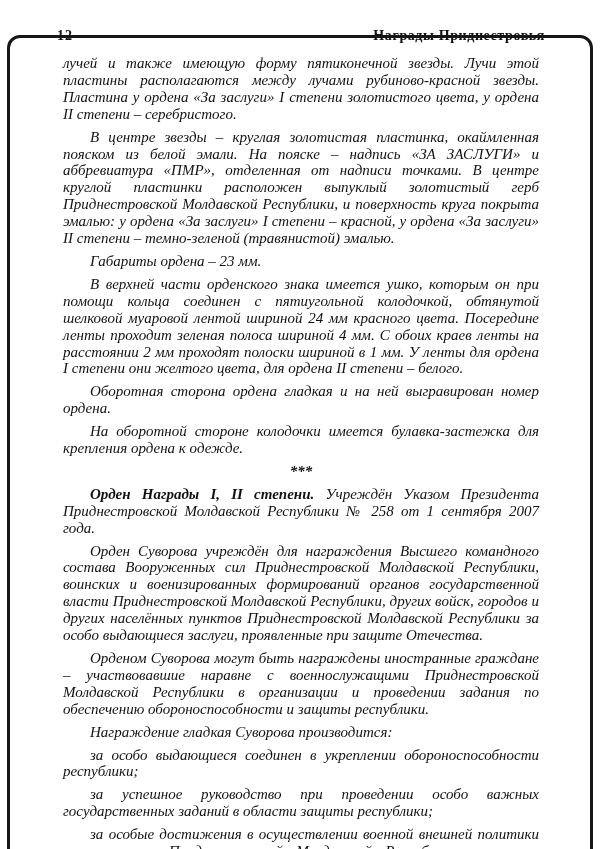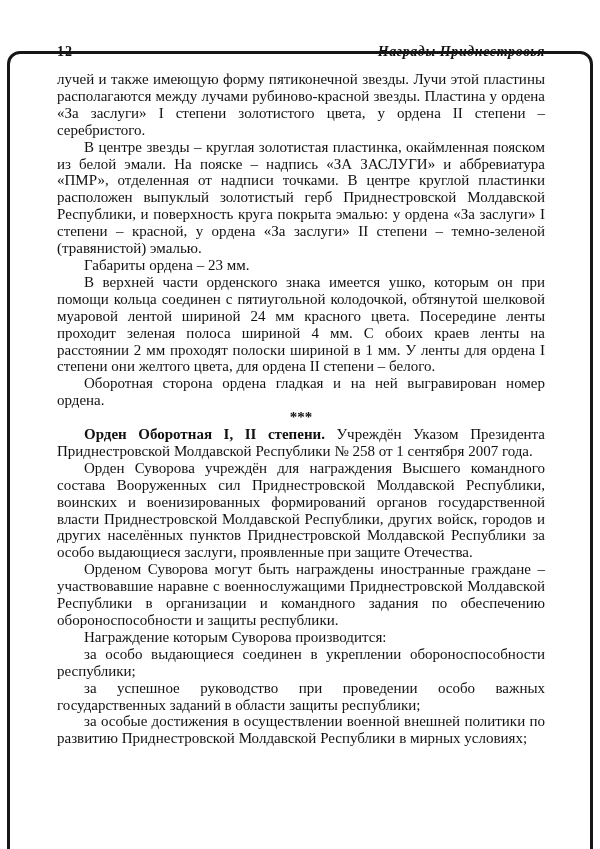--- a/index.html
+++ b/index.html
@@ -23,43 +23,43 @@
     position: absolute;
     inset: 7px;
     border: 3px solid #161616;
     border-radius: 13px;
     pointer-events: none;
   }
   .header {
     display: flex;
     justify-content: space-between;
     align-items: baseline;
-    margin: 44px 55px 0 57px;
+    margin: 28px 55px 0 57px;
     font-size: 14px;
     font-weight: bold;
   }
   .page-num {
     font-size: 14px;
     letter-spacing: 1px;
   }
   .header-title {
-    font-style: italic;
     letter-spacing: 0.6px;
   }
   .content {
     margin: 11px 55px 0 57px;
     font-size: 15px;
     line-height: 16.9px;
     text-align: justify;
     text-justify: inter-word;
   }
   .content p {
-    margin: 0;
+    margin: 6px;
     padding: 0;
     text-indent: 27px;
+    font-style: italic;
   }
   .content p.no-indent { text-indent: 0; }
   .content p.separator {
     text-indent: 0;
     text-align: center;
     font-weight: bold;
   }
   .bold-lead { font-weight: bold; }
 </style>
 </head>
@@ -72,22 +72,23 @@
     <span class="page-num">12</span>
     <span class="header-title">Награды Приднестровья</span>
   </div>
 
   <div class="content">
     <p class="no-indent">лучей и также имеющую форму пятиконечной звезды. Лучи этой пластины располагаются между лучами рубиново-красной звезды. Пластина у ордена «За заслуги» I степени золотистого цвета, у ордена II степени – серебристого.</p>
     <p>В центре звезды – круглая золотистая пластинка, окаймленная пояском из белой эмали. На пояске – надпись «ЗА ЗАСЛУГИ» и аббревиатура «ПМР», отделенная от надписи точками. В центре круглой пластинки расположен выпуклый золотистый герб Приднестровской Молдавской Республики, и поверхность круга покрыта эмалью: у ордена «За заслуги» I степени – красной, у ордена «За заслуги» II степени – темно-зеленой (травянистой) эмалью.</p>
     <p>Габариты ордена – 23 мм.</p>
     <p>В верхней части орденского знака имеется ушко, которым он при помощи кольца соединен с пятиугольной колодочкой, обтянутой шелковой муаровой лентой шириной 24 мм красного цвета. Посередине ленты проходит зеленая полоса шириной 4 мм. С обоих краев ленты на расстоянии 2 мм проходят полоски шириной в 1 мм. У ленты для ордена I степени они желтого цвета, для ордена II степени – белого.</p>
     <p>Оборотная сторона ордена гладкая и на ней выгравирован номер ордена.</p>
+    <p>На оборотной стороне колодочки имеется булавка-застежка для крепления ордена к одежде.</p>
     <p class="separator">***</p>
-    <p><span class="bold-lead">Орден Оборотная I, II степени.</span><span> Учреждён Указом Президента Приднестровской Молдавской Республики № 258 от 1 сентября 2007 года.</span></p>
+    <p><span class="bold-lead">Орден Награды I, II степени.</span><span> Учреждён Указом Президента Приднестровской Молдавской Республики № 258 от 1 сентября 2007 года.</span></p>
     <p>Орден Суворова учреждён для награждения Высшего командного состава Вооруженных сил Приднестровской Молдавской Республики, воинских и военизированных формирований органов государственной власти Приднестровской Молдавской Республики, других войск, городов и других населённых пунктов Приднестровской Молдавской Республики за особо выдающиеся заслуги, проявленные при защите Отечества.</p>
-    <p>Орденом Суворова могут быть награждены иностранные граждане – участвовавшие наравне с военнослужащими Приднестровской Молдавской Республики в организации и командного задания по обеспечению обороноспособности и защиты республики.</p>
-    <p>Награждение которым Суворова производится:</p>
+    <p>Орденом Суворова могут быть награждены иностранные граждане – участвовавшие наравне с военнослужащими Приднестровской Молдавской Республики в организации и проведении задания по обеспечению обороноспособности и защиты республики.</p>
+    <p>Награждение гладкая Суворова производится:</p>
     <p>за особо выдающиеся соединен в укреплении обороноспособности республики;</p>
     <p>за успешное руководство при проведении особо важных государственных заданий в области защиты республики;</p>
     <p>за особые достижения в осуществлении военной внешней политики по развитию Приднестровской Молдавской Республики в мирных условиях;</p>
   </div>
 </div>
 
 </body></html>

